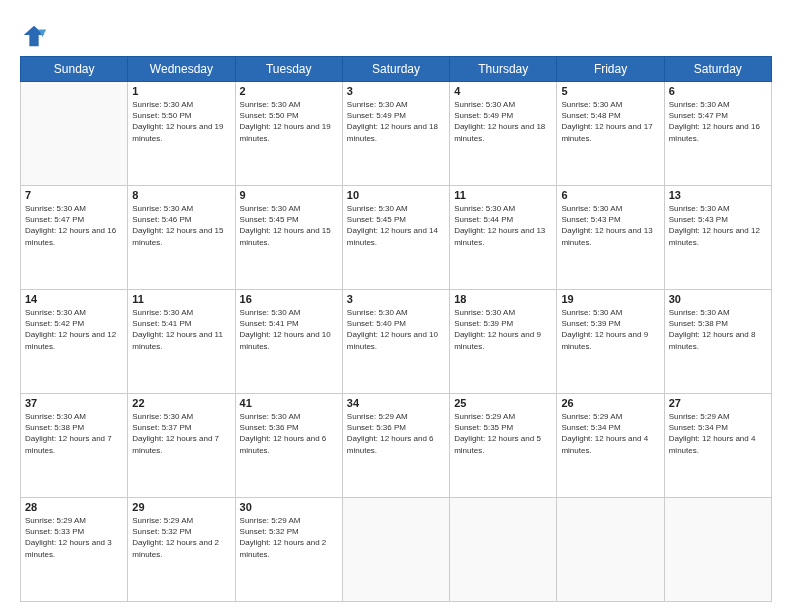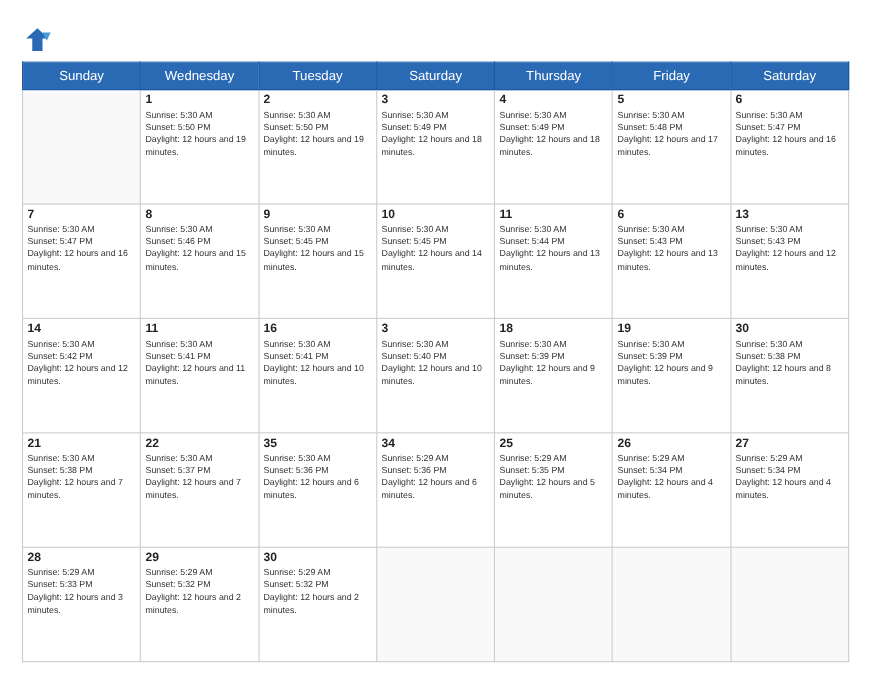--- a/index.html
+++ b/index.html
@@ -216,29 +216,29 @@
             <span class="day-num">19</span>
             <div class="day-info">Sunrise: 5:30 AM<br>Sunset: 5:39 PM<br>Daylight: 12 hours and 9 minutes.</div>
           </td>
           <td>
             <span class="day-num">30</span>
             <div class="day-info">Sunrise: 5:30 AM<br>Sunset: 5:38 PM<br>Daylight: 12 hours and 8 minutes.</div>
           </td>
         </tr>
         <tr>
           <td>
-            <span class="day-num">21</span>
+            <span class="day-num">37</span>
             <div class="day-info">Sunrise: 5:30 AM<br>Sunset: 5:38 PM<br>Daylight: 12 hours and 7 minutes.</div>
           </td>
           <td>
             <span class="day-num">22</span>
             <div class="day-info">Sunrise: 5:30 AM<br>Sunset: 5:37 PM<br>Daylight: 12 hours and 7 minutes.</div>
           </td>
           <td>
-            <span class="day-num">35</span>
+            <span class="day-num">41</span>
             <div class="day-info">Sunrise: 5:30 AM<br>Sunset: 5:36 PM<br>Daylight: 12 hours and 6 minutes.</div>
           </td>
           <td>
             <span class="day-num">34</span>
             <div class="day-info">Sunrise: 5:29 AM<br>Sunset: 5:36 PM<br>Daylight: 12 hours and 6 minutes.</div>
           </td>
           <td>
             <span class="day-num">25</span>
             <div class="day-info">Sunrise: 5:29 AM<br>Sunset: 5:35 PM<br>Daylight: 12 hours and 5 minutes.</div>
           </td>

